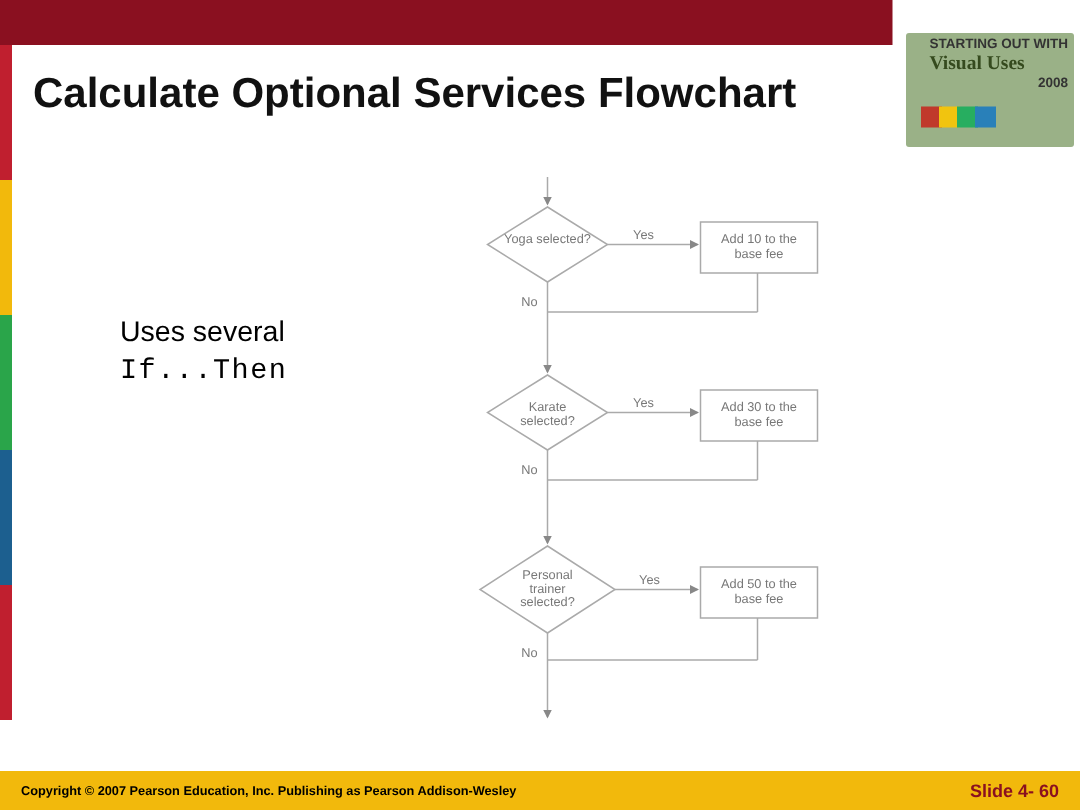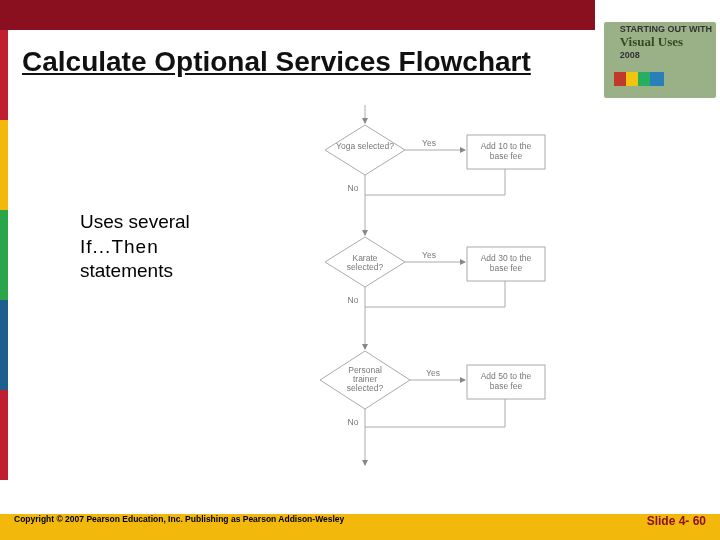--- a/index.html
+++ b/index.html
@@ -9,69 +9,68 @@
   .logo-region { position: absolute; top: 0; right: 0; width: 125px; height: 100px; }
   .logo-box { position: absolute; top: 22px; right: 4px; width: 112px; height: 76px; background: #9ab187; border-radius: 2px; }
   .logo-label { position: absolute; top: 24px; right: 8px; font-size: 9px; font-weight: bold; color: #333; }
   .logo-label .vb { font-family: 'Brush Script MT', cursive; font-size: 13px; color: #354a1e; }
   .blocks { position: absolute; bottom: 8px; left: 10px; }
   .blocks span { display: inline-block; width: 14px; height: 14px; margin-right: -2px; }
   .b-red { background: #c0392b; }
   .b-yellow { background: #f1c40f; }
   .b-green { background: #27ae60; }
   .b-blue { background: #2980b9; }
-  .title { position: absolute; top: 46px; left: 22px; font-size: 28px; color: #111; text-decoration: underline; }
+  .title { position: absolute; top: 46px; left: 22px; font-size: 28px; color: #111; }
   .sidebar { position: absolute; top: 30px; left: 0; width: 8px; bottom: 28px; }
   .stripe { width: 8px; }
   .s1 { height: 90px; background: #c01f2f; }
   .s2 { height: 90px; background: #f2b90c; }
   .s3 { height: 90px; background: #2aa54a; }
   .s4 { height: 90px; background: #1c5f8f; }
   .s5 { height: 90px; background: #c01f2f; }
   .note { position: absolute; top: 210px; left: 80px; font-size: 19px; line-height: 1.3; }
-  .note .code { font-family: Liberation Sans, sans-serif; letter-spacing: 1px; }
-  .flow { position: absolute; top: 105px; left: 305px; width: 260px; height: 370px; }
+  .note .code { font-family: Liberation Mono, monospace; letter-spacing: 1px; }
+  .flow { position: absolute; top: 118px; left: 305px; width: 260px; height: 370px; }
   .flow svg { width: 260px; height: 370px; }
-  .bottombar { position: absolute; bottom: 0; left: 0; width: 720px; height: 26px; background: #f2b90c; display: flex; justify-content: space-between; padding: 0 14px; }
+  .bottombar { position: absolute; bottom: 0; left: 0; width: 720px; height: 26px; background: #f2b90c; display: flex; align-items: center; justify-content: space-between; padding: 0 14px; }
   .copyright { font-size: 8.5px; font-weight: bold; color: #000; }
   .slidenum { font-size: 12px; font-weight: bold; color: #8a1020; }
 </style>
 </head>
 <body>
 
 <div class="slide">
   <div class="topbar"></div>
 
   <div class="logo-region">
     <div class="logo-box">
       <div class="blocks">
         <span class="b-red"></span><span class="b-yellow"></span><span class="b-green"></span><span class="b-blue"></span>
       </div>
     </div>
     <div class="logo-label">
       <div>STARTING OUT WITH</div>
       <div class="vb">Visual Uses</div>
-      <div style="text-align:left;">2008</div>
+      <div style="text-align:right;">2008</div>
     </div>
   </div>
 
   <div class="sidebar">
     <div class="stripe s1"></div>
     <div class="stripe s2"></div>
     <div class="stripe s3"></div>
     <div class="stripe s4"></div>
     <div class="stripe s5"></div>
   </div>
 
   <h1 class="title">Calculate Optional Services Flowchart</h1>
 
   <div class="note">
     <div>Uses several</div>
     <div class="code">If...Then</div>
-    <div>statements</div>
   </div>
 
   <div class="flow">
     <svg viewBox="0 0 260 370">
       <defs>
         <marker id="arr" markerWidth="6" markerHeight="6" refX="5" refY="3" orient="auto">
           <path d="M0,0 L6,3 L0,6 Z" fill="#888"></path>
         </marker>
       </defs>
       <g fill="none" stroke="#aaa" stroke-width="1">

